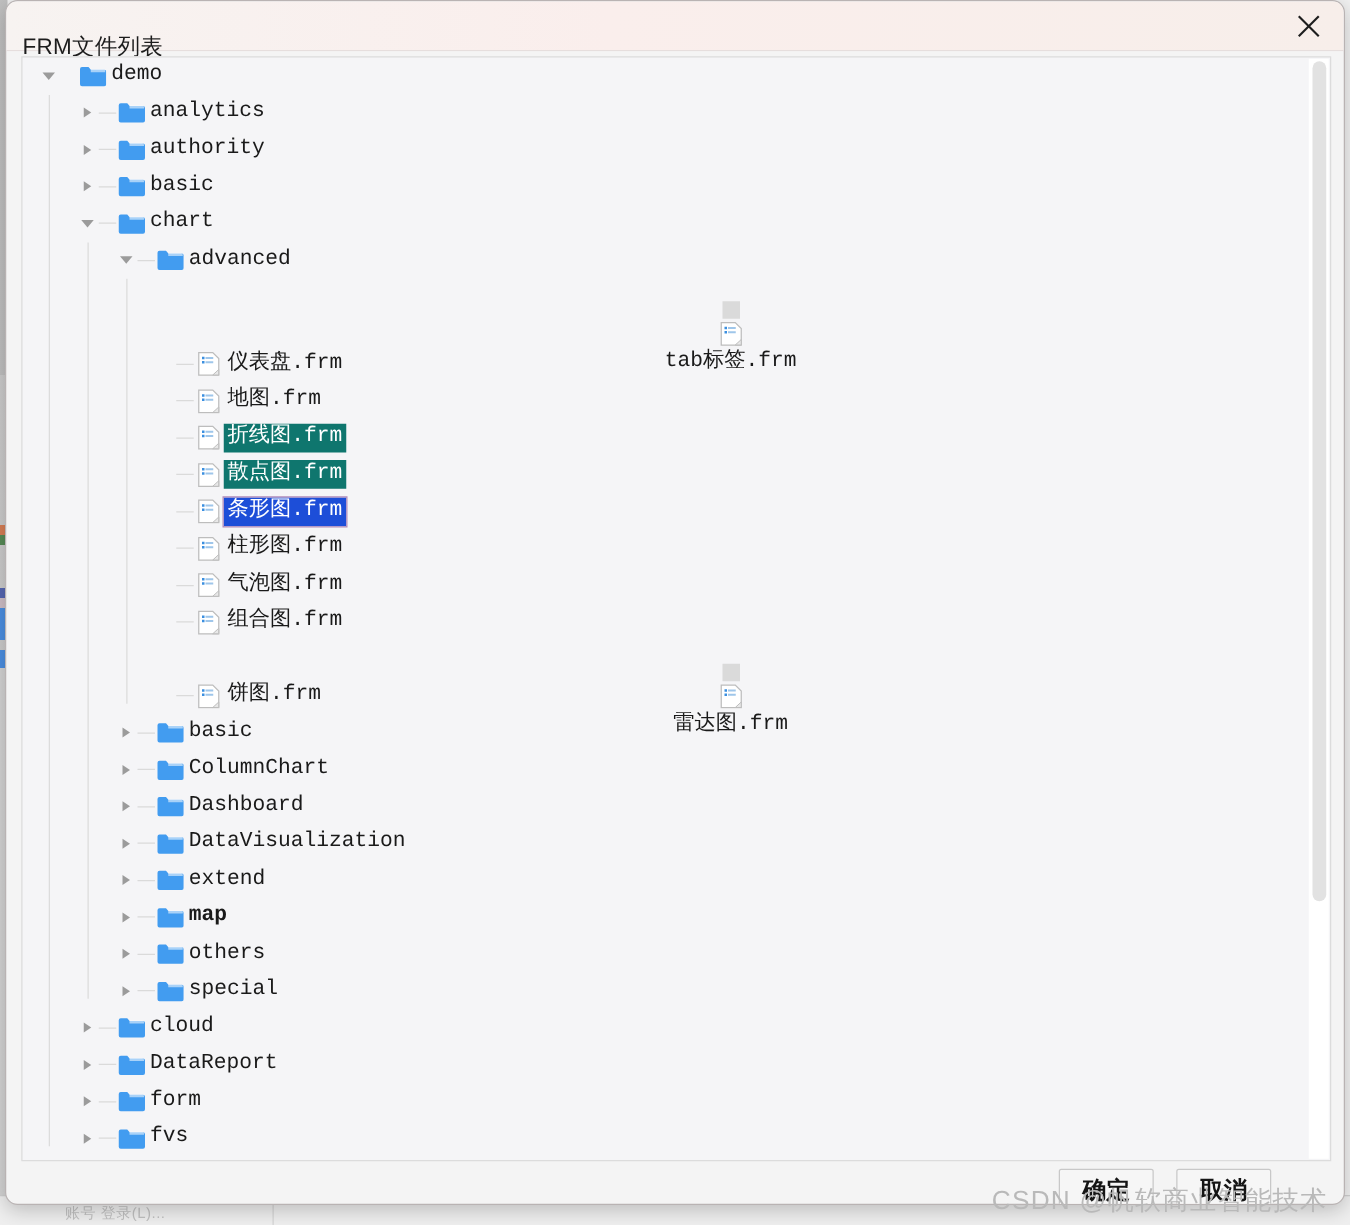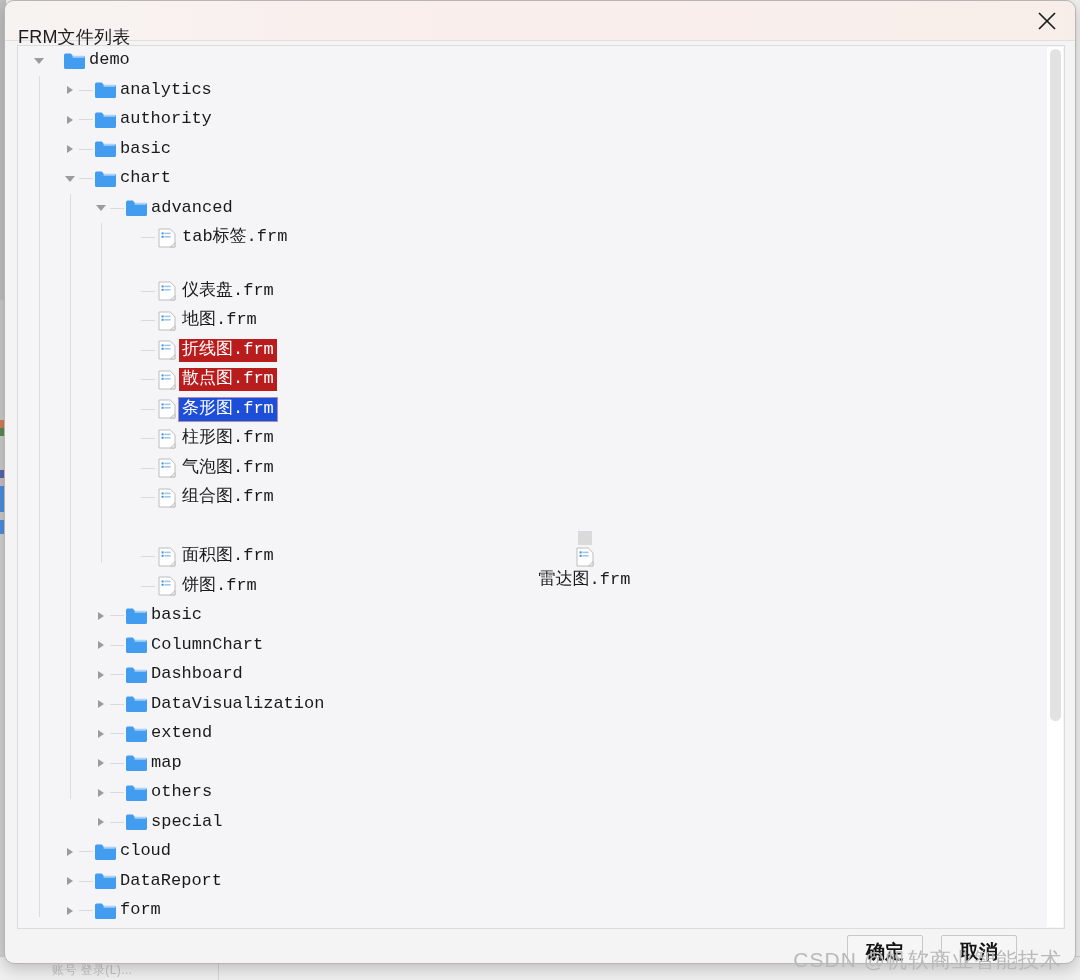--- a/index.html
+++ b/index.html
@@ -134,21 +134,21 @@
   .icon-wrap {
     width: 24px; height: 29.5px;
     display: flex; align-items: center; justify-content: center;
     flex: 0 0 24px;
   }
   .label {
     padding: 1px 3px 2px 3px;
     line-height: 20px;
   }
   .row-selected .label {
-    background: #b91c1c;
+    background: #0f766e;
     color: #ffffff;
   }
   .row-focused .label {
     background: #1d4ed8;
     color: #ffffff;
     outline: 1px solid #b08ab9;
   }
   
   .vline {
     position: absolute;
@@ -307,198 +307,183 @@
           </div>
           <div class="guide"></div>
           <div class="icon-wrap">
             <svg width="22" height="18" viewBox="0 0 22 18">
               <path d="M1 3.2a1.6 1.6 0 0 1 1.6-1.6h5.2l1.9 2.1h10.7a1.6 1.6 0 0 1 1.6 1.6v10.1a1.6 1.6 0 0 1-1.6 1.6H2.6A1.6 1.6 0 0 1 1 15.4Z" fill="#429cf0"></path>
               <path d="M9.6 3.3h10.1a1.5 1.5 0 0 1 1.5 1.5v1.0H9.6Z" fill="#ffffff" opacity="0.55"></path>
             </svg>
           </div>
           <span class="label">advanced</span>
         </div>
+        <div class="tree-row" style="padding-left: 105px; flex-direction: column;">
+          <div class="twisty blank"></div>
+          <div class="guide"></div>
+          <div class="icon-wrap">
+            <svg width="18" height="20" viewBox="0 0 18 20">
+              <path d="M1 1h11.2L17 5.8V19H1Z" fill="#ffffff" stroke="#bdbdbd" stroke-width="1"></path>
+              <path d="M12.2 19 17 14.6V19Z" fill="#e8e8e8" stroke="#bdbdbd" stroke-width=".8"></path>
+              <rect x="3.6" y="4.4" width="2" height="2" fill="#3b8fe0"></rect>
+              <rect x="6.4" y="4.6" width="6.2" height="1.6" fill="#9fc6ea"></rect>
+              <rect x="3.6" y="7.8" width="2" height="2" fill="#3b8fe0"></rect>
+              <rect x="6.4" y="8.0" width="6.2" height="1.6" fill="#9fc6ea"></rect>
+            </svg>
+          </div>
+          <span class="label">tab标签.frm</span>
+        </div>
+        <div class="tree-row" style="padding-left: 105px; margin-top: 24px;">
+          <div class="twisty blank"></div>
+          <div class="guide"></div>
+          <div class="icon-wrap">
+            <svg width="18" height="20" viewBox="0 0 18 20">
+              <path d="M1 1h11.2L17 5.8V19H1Z" fill="#ffffff" stroke="#bdbdbd" stroke-width="1"></path>
+              <path d="M12.2 19 17 14.6V19Z" fill="#e8e8e8" stroke="#bdbdbd" stroke-width=".8"></path>
+              <rect x="3.6" y="4.4" width="2" height="2" fill="#3b8fe0"></rect>
+              <rect x="6.4" y="4.6" width="6.2" height="1.6" fill="#9fc6ea"></rect>
+              <rect x="3.6" y="7.8" width="2" height="2" fill="#3b8fe0"></rect>
+              <rect x="6.4" y="8.0" width="6.2" height="1.6" fill="#9fc6ea"></rect>
+            </svg>
+          </div>
+          <span class="label">仪表盘.frm</span>
+        </div>
         <div class="tree-row" style="padding-left: 105px;">
           <div class="twisty blank"></div>
           <div class="guide"></div>
           <div class="icon-wrap">
             <svg width="18" height="20" viewBox="0 0 18 20">
               <path d="M1 1h11.2L17 5.8V19H1Z" fill="#ffffff" stroke="#bdbdbd" stroke-width="1"></path>
               <path d="M12.2 19 17 14.6V19Z" fill="#e8e8e8" stroke="#bdbdbd" stroke-width=".8"></path>
               <rect x="3.6" y="4.4" width="2" height="2" fill="#3b8fe0"></rect>
               <rect x="6.4" y="4.6" width="6.2" height="1.6" fill="#9fc6ea"></rect>
               <rect x="3.6" y="7.8" width="2" height="2" fill="#3b8fe0"></rect>
               <rect x="6.4" y="8.0" width="6.2" height="1.6" fill="#9fc6ea"></rect>
             </svg>
           </div>
-          <span class="label">tab标签.frm</span>
-        </div>
-        <div class="tree-row" style="padding-left: 105px; margin-top: 24px;">
-          <div class="twisty blank"></div>
-          <div class="guide"></div>
-          <div class="icon-wrap">
-            <svg width="18" height="20" viewBox="0 0 18 20">
-              <path d="M1 1h11.2L17 5.8V19H1Z" fill="#ffffff" stroke="#bdbdbd" stroke-width="1"></path>
-              <path d="M12.2 19 17 14.6V19Z" fill="#e8e8e8" stroke="#bdbdbd" stroke-width=".8"></path>
-              <rect x="3.6" y="4.4" width="2" height="2" fill="#3b8fe0"></rect>
-              <rect x="6.4" y="4.6" width="6.2" height="1.6" fill="#9fc6ea"></rect>
-              <rect x="3.6" y="7.8" width="2" height="2" fill="#3b8fe0"></rect>
-              <rect x="6.4" y="8.0" width="6.2" height="1.6" fill="#9fc6ea"></rect>
-            </svg>
-          </div>
-          <span class="label">仪表盘.frm</span>
+          <span class="label">地图.frm</span>
+        </div>
+        <div class="tree-row row-selected" style="padding-left: 105px;">
+          <div class="twisty blank"></div>
+          <div class="guide"></div>
+          <div class="icon-wrap">
+            <svg width="18" height="20" viewBox="0 0 18 20">
+              <path d="M1 1h11.2L17 5.8V19H1Z" fill="#ffffff" stroke="#bdbdbd" stroke-width="1"></path>
+              <path d="M12.2 19 17 14.6V19Z" fill="#e8e8e8" stroke="#bdbdbd" stroke-width=".8"></path>
+              <rect x="3.6" y="4.4" width="2" height="2" fill="#3b8fe0"></rect>
+              <rect x="6.4" y="4.6" width="6.2" height="1.6" fill="#9fc6ea"></rect>
+              <rect x="3.6" y="7.8" width="2" height="2" fill="#3b8fe0"></rect>
+              <rect x="6.4" y="8.0" width="6.2" height="1.6" fill="#9fc6ea"></rect>
+            </svg>
+          </div>
+          <span class="label">折线图.frm</span>
+        </div>
+        <div class="tree-row row-selected" style="padding-left: 105px;">
+          <div class="twisty blank"></div>
+          <div class="guide"></div>
+          <div class="icon-wrap">
+            <svg width="18" height="20" viewBox="0 0 18 20">
+              <path d="M1 1h11.2L17 5.8V19H1Z" fill="#ffffff" stroke="#bdbdbd" stroke-width="1"></path>
+              <path d="M12.2 19 17 14.6V19Z" fill="#e8e8e8" stroke="#bdbdbd" stroke-width=".8"></path>
+              <rect x="3.6" y="4.4" width="2" height="2" fill="#3b8fe0"></rect>
+              <rect x="6.4" y="4.6" width="6.2" height="1.6" fill="#9fc6ea"></rect>
+              <rect x="3.6" y="7.8" width="2" height="2" fill="#3b8fe0"></rect>
+              <rect x="6.4" y="8.0" width="6.2" height="1.6" fill="#9fc6ea"></rect>
+            </svg>
+          </div>
+          <span class="label">散点图.frm</span>
+        </div>
+        <div class="tree-row row-focused" style="padding-left: 105px;">
+          <div class="twisty blank"></div>
+          <div class="guide"></div>
+          <div class="icon-wrap">
+            <svg width="18" height="20" viewBox="0 0 18 20">
+              <path d="M1 1h11.2L17 5.8V19H1Z" fill="#ffffff" stroke="#bdbdbd" stroke-width="1"></path>
+              <path d="M12.2 19 17 14.6V19Z" fill="#e8e8e8" stroke="#bdbdbd" stroke-width=".8"></path>
+              <rect x="3.6" y="4.4" width="2" height="2" fill="#3b8fe0"></rect>
+              <rect x="6.4" y="4.6" width="6.2" height="1.6" fill="#9fc6ea"></rect>
+              <rect x="3.6" y="7.8" width="2" height="2" fill="#3b8fe0"></rect>
+              <rect x="6.4" y="8.0" width="6.2" height="1.6" fill="#9fc6ea"></rect>
+            </svg>
+          </div>
+          <span class="label">条形图.frm</span>
         </div>
         <div class="tree-row" style="padding-left: 105px;">
           <div class="twisty blank"></div>
           <div class="guide"></div>
           <div class="icon-wrap">
             <svg width="18" height="20" viewBox="0 0 18 20">
               <path d="M1 1h11.2L17 5.8V19H1Z" fill="#ffffff" stroke="#bdbdbd" stroke-width="1"></path>
               <path d="M12.2 19 17 14.6V19Z" fill="#e8e8e8" stroke="#bdbdbd" stroke-width=".8"></path>
               <rect x="3.6" y="4.4" width="2" height="2" fill="#3b8fe0"></rect>
               <rect x="6.4" y="4.6" width="6.2" height="1.6" fill="#9fc6ea"></rect>
               <rect x="3.6" y="7.8" width="2" height="2" fill="#3b8fe0"></rect>
               <rect x="6.4" y="8.0" width="6.2" height="1.6" fill="#9fc6ea"></rect>
             </svg>
           </div>
-          <span class="label">地图.frm</span>
-        </div>
-        <div class="tree-row row-selected" style="padding-left: 105px;">
-          <div class="twisty blank"></div>
-          <div class="guide"></div>
-          <div class="icon-wrap">
-            <svg width="18" height="20" viewBox="0 0 18 20">
-              <path d="M1 1h11.2L17 5.8V19H1Z" fill="#ffffff" stroke="#bdbdbd" stroke-width="1"></path>
-              <path d="M12.2 19 17 14.6V19Z" fill="#e8e8e8" stroke="#bdbdbd" stroke-width=".8"></path>
-              <rect x="3.6" y="4.4" width="2" height="2" fill="#3b8fe0"></rect>
-              <rect x="6.4" y="4.6" width="6.2" height="1.6" fill="#9fc6ea"></rect>
-              <rect x="3.6" y="7.8" width="2" height="2" fill="#3b8fe0"></rect>
-              <rect x="6.4" y="8.0" width="6.2" height="1.6" fill="#9fc6ea"></rect>
-            </svg>
-          </div>
-          <span class="label">折线图.frm</span>
-        </div>
-        <div class="tree-row row-selected" style="padding-left: 105px;">
-          <div class="twisty blank"></div>
-          <div class="guide"></div>
-          <div class="icon-wrap">
-            <svg width="18" height="20" viewBox="0 0 18 20">
-              <path d="M1 1h11.2L17 5.8V19H1Z" fill="#ffffff" stroke="#bdbdbd" stroke-width="1"></path>
-              <path d="M12.2 19 17 14.6V19Z" fill="#e8e8e8" stroke="#bdbdbd" stroke-width=".8"></path>
-              <rect x="3.6" y="4.4" width="2" height="2" fill="#3b8fe0"></rect>
-              <rect x="6.4" y="4.6" width="6.2" height="1.6" fill="#9fc6ea"></rect>
-              <rect x="3.6" y="7.8" width="2" height="2" fill="#3b8fe0"></rect>
-              <rect x="6.4" y="8.0" width="6.2" height="1.6" fill="#9fc6ea"></rect>
-            </svg>
-          </div>
-          <span class="label">散点图.frm</span>
-        </div>
-        <div class="tree-row row-focused" style="padding-left: 105px;">
-          <div class="twisty blank"></div>
-          <div class="guide"></div>
-          <div class="icon-wrap">
-            <svg width="18" height="20" viewBox="0 0 18 20">
-              <path d="M1 1h11.2L17 5.8V19H1Z" fill="#ffffff" stroke="#bdbdbd" stroke-width="1"></path>
-              <path d="M12.2 19 17 14.6V19Z" fill="#e8e8e8" stroke="#bdbdbd" stroke-width=".8"></path>
-              <rect x="3.6" y="4.4" width="2" height="2" fill="#3b8fe0"></rect>
-              <rect x="6.4" y="4.6" width="6.2" height="1.6" fill="#9fc6ea"></rect>
-              <rect x="3.6" y="7.8" width="2" height="2" fill="#3b8fe0"></rect>
-              <rect x="6.4" y="8.0" width="6.2" height="1.6" fill="#9fc6ea"></rect>
-            </svg>
-          </div>
-          <span class="label">条形图.frm</span>
+          <span class="label">柱形图.frm</span>
         </div>
         <div class="tree-row" style="padding-left: 105px;">
           <div class="twisty blank"></div>
           <div class="guide"></div>
           <div class="icon-wrap">
             <svg width="18" height="20" viewBox="0 0 18 20">
               <path d="M1 1h11.2L17 5.8V19H1Z" fill="#ffffff" stroke="#bdbdbd" stroke-width="1"></path>
               <path d="M12.2 19 17 14.6V19Z" fill="#e8e8e8" stroke="#bdbdbd" stroke-width=".8"></path>
               <rect x="3.6" y="4.4" width="2" height="2" fill="#3b8fe0"></rect>
               <rect x="6.4" y="4.6" width="6.2" height="1.6" fill="#9fc6ea"></rect>
               <rect x="3.6" y="7.8" width="2" height="2" fill="#3b8fe0"></rect>
               <rect x="6.4" y="8.0" width="6.2" height="1.6" fill="#9fc6ea"></rect>
             </svg>
           </div>
-          <span class="label">柱形图.frm</span>
+          <span class="label">气泡图.frm</span>
         </div>
         <div class="tree-row" style="padding-left: 105px;">
           <div class="twisty blank"></div>
           <div class="guide"></div>
           <div class="icon-wrap">
             <svg width="18" height="20" viewBox="0 0 18 20">
               <path d="M1 1h11.2L17 5.8V19H1Z" fill="#ffffff" stroke="#bdbdbd" stroke-width="1"></path>
               <path d="M12.2 19 17 14.6V19Z" fill="#e8e8e8" stroke="#bdbdbd" stroke-width=".8"></path>
               <rect x="3.6" y="4.4" width="2" height="2" fill="#3b8fe0"></rect>
               <rect x="6.4" y="4.6" width="6.2" height="1.6" fill="#9fc6ea"></rect>
               <rect x="3.6" y="7.8" width="2" height="2" fill="#3b8fe0"></rect>
               <rect x="6.4" y="8.0" width="6.2" height="1.6" fill="#9fc6ea"></rect>
             </svg>
           </div>
-          <span class="label">气泡图.frm</span>
+          <span class="label">组合图.frm</span>
+        </div>
+        <div class="tree-row" style="padding-left: 105px; flex-direction: column;">
+          <div class="twisty blank"></div>
+          <div class="guide"></div>
+          <div class="icon-wrap">
+            <svg width="18" height="20" viewBox="0 0 18 20">
+              <path d="M1 1h11.2L17 5.8V19H1Z" fill="#ffffff" stroke="#bdbdbd" stroke-width="1"></path>
+              <path d="M12.2 19 17 14.6V19Z" fill="#e8e8e8" stroke="#bdbdbd" stroke-width=".8"></path>
+              <rect x="3.6" y="4.4" width="2" height="2" fill="#3b8fe0"></rect>
+              <rect x="6.4" y="4.6" width="6.2" height="1.6" fill="#9fc6ea"></rect>
+              <rect x="3.6" y="7.8" width="2" height="2" fill="#3b8fe0"></rect>
+              <rect x="6.4" y="8.0" width="6.2" height="1.6" fill="#9fc6ea"></rect>
+            </svg>
+          </div>
+          <span class="label">雷达图.frm</span>
         </div>
         <div class="tree-row" style="padding-left: 105px;">
           <div class="twisty blank"></div>
           <div class="guide"></div>
           <div class="icon-wrap">
             <svg width="18" height="20" viewBox="0 0 18 20">
               <path d="M1 1h11.2L17 5.8V19H1Z" fill="#ffffff" stroke="#bdbdbd" stroke-width="1"></path>
               <path d="M12.2 19 17 14.6V19Z" fill="#e8e8e8" stroke="#bdbdbd" stroke-width=".8"></path>
               <rect x="3.6" y="4.4" width="2" height="2" fill="#3b8fe0"></rect>
               <rect x="6.4" y="4.6" width="6.2" height="1.6" fill="#9fc6ea"></rect>
               <rect x="3.6" y="7.8" width="2" height="2" fill="#3b8fe0"></rect>
               <rect x="6.4" y="8.0" width="6.2" height="1.6" fill="#9fc6ea"></rect>
             </svg>
           </div>
-          <span class="label">组合图.frm</span>
-        </div>
-        <div class="tree-row" style="padding-left: 105px; flex-direction: column;">
-          <div class="twisty blank"></div>
-          <div class="guide"></div>
-          <div class="icon-wrap">
-            <svg width="18" height="20" viewBox="0 0 18 20">
-              <path d="M1 1h11.2L17 5.8V19H1Z" fill="#ffffff" stroke="#bdbdbd" stroke-width="1"></path>
-              <path d="M12.2 19 17 14.6V19Z" fill="#e8e8e8" stroke="#bdbdbd" stroke-width=".8"></path>
-              <rect x="3.6" y="4.4" width="2" height="2" fill="#3b8fe0"></rect>
-              <rect x="6.4" y="4.6" width="6.2" height="1.6" fill="#9fc6ea"></rect>
-              <rect x="3.6" y="7.8" width="2" height="2" fill="#3b8fe0"></rect>
-              <rect x="6.4" y="8.0" width="6.2" height="1.6" fill="#9fc6ea"></rect>
-            </svg>
-          </div>
-          <span class="label">雷达图.frm</span>
-        </div>
-        <div class="tree-row" style="padding-left: 105px;">
-          <div class="twisty blank"></div>
-          <div class="guide"></div>
-          <div class="icon-wrap">
-            <svg width="18" height="20" viewBox="0 0 18 20">
-              <path d="M1 1h11.2L17 5.8V19H1Z" fill="#ffffff" stroke="#bdbdbd" stroke-width="1"></path>
-              <path d="M12.2 19 17 14.6V19Z" fill="#e8e8e8" stroke="#bdbdbd" stroke-width=".8"></path>
-              <rect x="3.6" y="4.4" width="2" height="2" fill="#3b8fe0"></rect>
-              <rect x="6.4" y="4.6" width="6.2" height="1.6" fill="#9fc6ea"></rect>
-              <rect x="3.6" y="7.8" width="2" height="2" fill="#3b8fe0"></rect>
-              <rect x="6.4" y="8.0" width="6.2" height="1.6" fill="#9fc6ea"></rect>
-            </svg>
-          </div>
-          <span class="label">面积图.frm</span>
-        </div>
-        <div class="tree-row" style="padding-left: 105px;">
-          <div class="twisty blank"></div>
-          <div class="guide"></div>
-          <div class="icon-wrap">
-            <svg width="18" height="20" viewBox="0 0 18 20">
-              <path d="M1 1h11.2L17 5.8V19H1Z" fill="#ffffff" stroke="#bdbdbd" stroke-width="1"></path>
-              <path d="M12.2 19 17 14.6V19Z" fill="#e8e8e8" stroke="#bdbdbd" stroke-width=".8"></path>
-              <rect x="3.6" y="4.4" width="2" height="2" fill="#3b8fe0"></rect>
-              <rect x="6.4" y="4.6" width="6.2" height="1.6" fill="#9fc6ea"></rect>
-              <rect x="3.6" y="7.8" width="2" height="2" fill="#3b8fe0"></rect>
-              <rect x="6.4" y="8.0" width="6.2" height="1.6" fill="#9fc6ea"></rect>
-            </svg>
-          </div>
           <span class="label">饼图.frm</span>
         </div>
         <div class="tree-row" style="padding-left: 74px;">
           <div class="twisty">
             <span class="tri-right"></span>
           </div>
           <div class="guide"></div>
           <div class="icon-wrap">
             <svg width="22" height="18" viewBox="0 0 22 18">
               <path d="M1 3.2a1.6 1.6 0 0 1 1.6-1.6h5.2l1.9 2.1h10.7a1.6 1.6 0 0 1 1.6 1.6v10.1a1.6 1.6 0 0 1-1.6 1.6H2.6A1.6 1.6 0 0 1 1 15.4Z" fill="#429cf0"></path>
@@ -552,21 +537,21 @@
           </div>
           <div class="guide"></div>
           <div class="icon-wrap">
             <svg width="22" height="18" viewBox="0 0 22 18">
               <path d="M1 3.2a1.6 1.6 0 0 1 1.6-1.6h5.2l1.9 2.1h10.7a1.6 1.6 0 0 1 1.6 1.6v10.1a1.6 1.6 0 0 1-1.6 1.6H2.6A1.6 1.6 0 0 1 1 15.4Z" fill="#429cf0"></path>
               <path d="M9.6 3.3h10.1a1.5 1.5 0 0 1 1.5 1.5v1.0H9.6Z" fill="#ffffff" opacity="0.55"></path>
             </svg>
           </div>
           <span class="label">extend</span>
         </div>
-        <div class="tree-row" style="padding-left: 74px;">
+        <div class="tree-row" style="padding-left: 74px; font-weight: bold;">
           <div class="twisty">
             <span class="tri-right"></span>
           </div>
           <div class="guide"></div>
           <div class="icon-wrap">
             <svg width="22" height="18" viewBox="0 0 22 18">
               <path d="M1 3.2a1.6 1.6 0 0 1 1.6-1.6h5.2l1.9 2.1h10.7a1.6 1.6 0 0 1 1.6 1.6v10.1a1.6 1.6 0 0 1-1.6 1.6H2.6A1.6 1.6 0 0 1 1 15.4Z" fill="#429cf0"></path>
               <path d="M9.6 3.3h10.1a1.5 1.5 0 0 1 1.5 1.5v1.0H9.6Z" fill="#ffffff" opacity="0.55"></path>
             </svg>
           </div>

